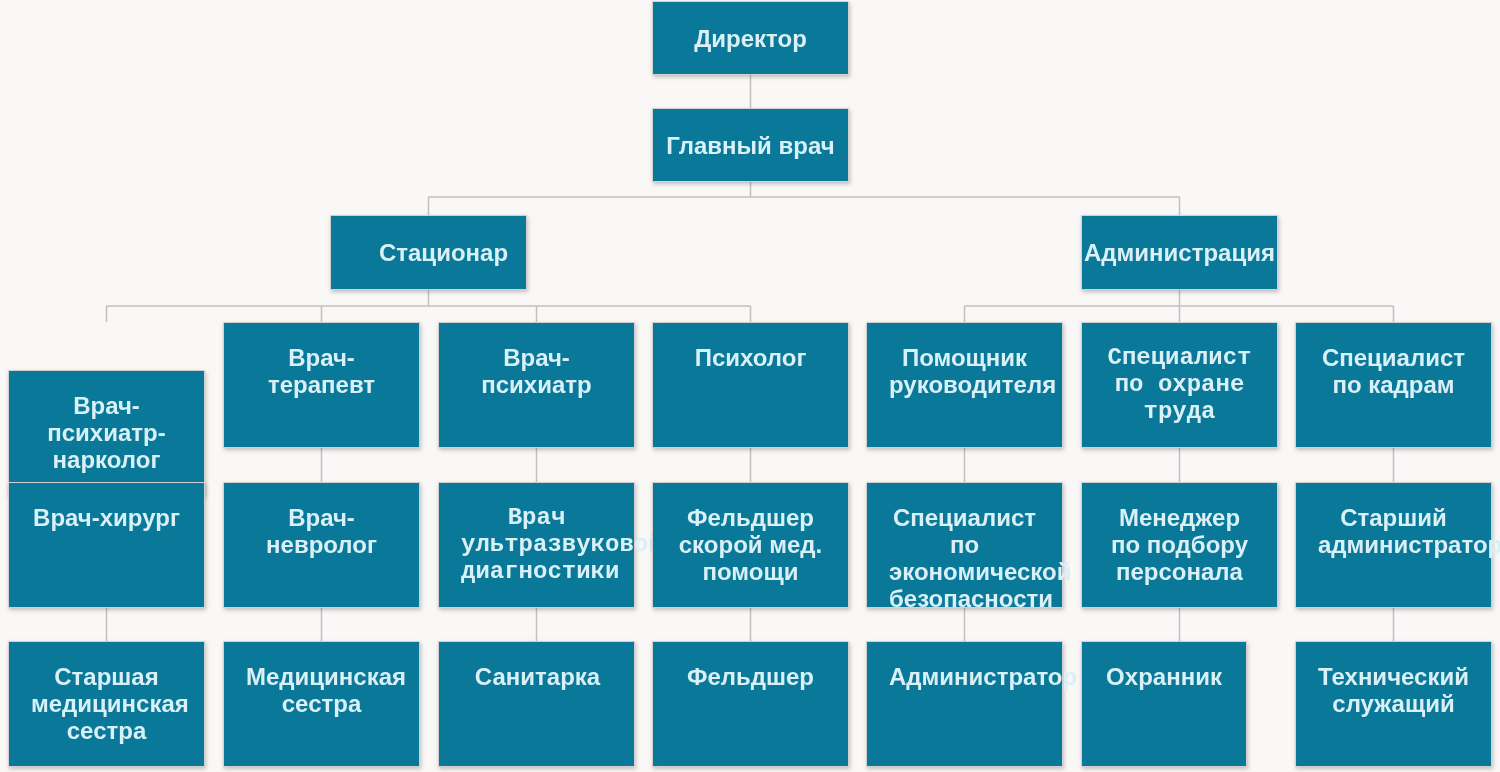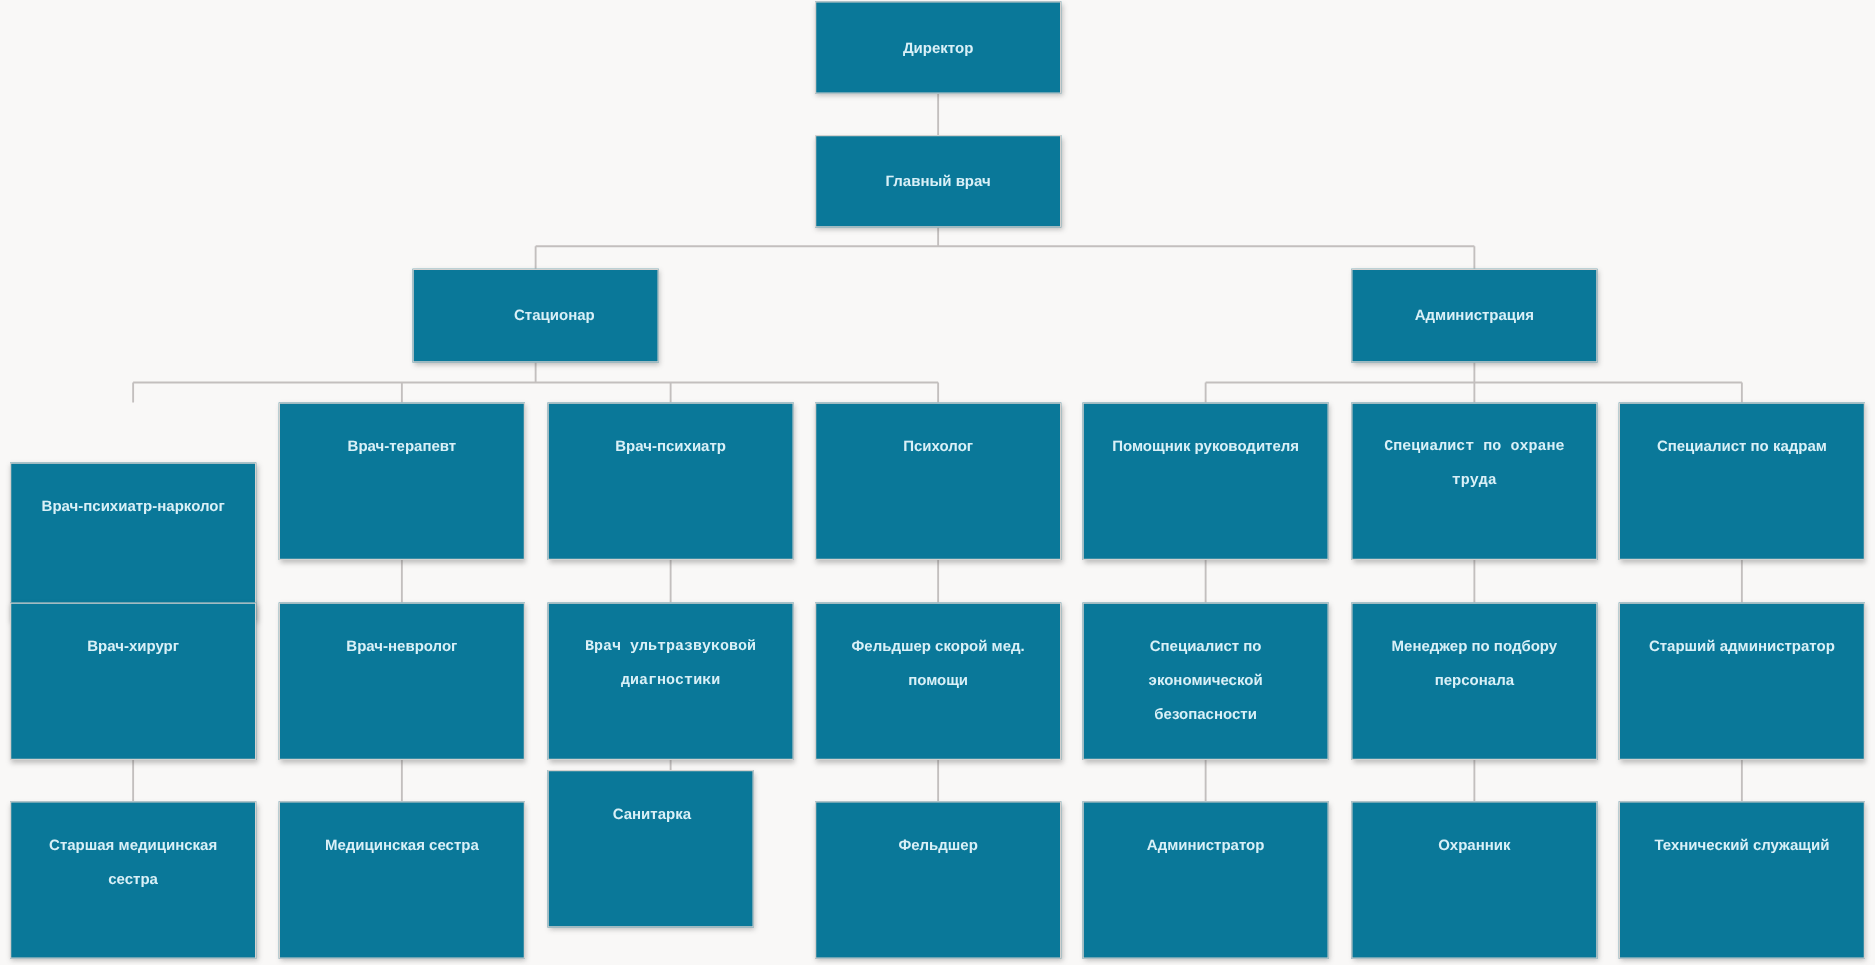--- a/index.html
+++ b/index.html
@@ -19,21 +19,21 @@
   }
   .connector-svg{position:absolute;left:0;top:0;width:1500px;height:772px;}
   .node{
     position:absolute;
     box-sizing:border-box;
     background:var(--fill);
     border:1px solid var(--border);
     box-shadow:1px 2px 4px rgba(95,95,95,.38);
     color:var(--text);
     font-weight:bold;
-    font-size:12px;
+    font-size:24px;
     line-height:27px;
     text-align:center;
   }
   .node.middle{display:flex;align-items:center;justify-content:center;padding:0 10px;}
   .node.top{padding:21px 22px 0 22px;}
 </style>
 </head>
 <body>
 
 <div class="canvas">
@@ -91,19 +91,19 @@
       <div class="node top" style="left: 1295px; top: 322px; width: 197px; height: 126px;"><span>Специалист по кадрам</span></div>
       <div class="node top" style="left: 8px; top: 482px; width: 197px; height: 126px;"><span>Врач-хирург</span></div>
       <div class="node top" style="left: 223px; top: 482px; width: 197px; height: 126px;"><span>Врач-невролог</span></div>
       <div class="node top" style="left: 438px; top: 482px; width: 197px; height: 126px; font-family: Liberation Mono, monospace;"><span>Врач ультразвуковой диагностики</span></div>
       <div class="node top" style="left: 652px; top: 482px; width: 197px; height: 126px;"><span>Фельдшер скорой мед. помощи</span></div>
       <div class="node top" style="left: 866px; top: 482px; width: 197px; height: 126px;"><span>Специалист по экономической безопасности</span></div>
       <div class="node top" style="left: 1081px; top: 482px; width: 197px; height: 126px;"><span>Менеджер по подбору персонала</span></div>
       <div class="node top" style="left: 1295px; top: 482px; width: 197px; height: 126px;"><span>Старший администратор</span></div>
       <div class="node top" style="left: 8px; top: 641px; width: 197px; height: 126px;"><span>Старшая медицинская сестра</span></div>
       <div class="node top" style="left: 223px; top: 641px; width: 197px; height: 126px;"><span>Медицинская сестра</span></div>
-      <div class="node top" style="left: 438px; top: 616px; width: 165px; height: 126px; padding-left: 24px;"><span>Санитарка</span></div>
+      <div class="node top" style="left: 438px; top: 641px; width: 197px; height: 126px; padding-left: 24px;"><span>Санитарка</span></div>
       <div class="node top" style="left: 652px; top: 641px; width: 197px; height: 126px;"><span>Фельдшер</span></div>
       <div class="node top" style="left: 866px; top: 641px; width: 197px; height: 126px;"><span>Администратор</span></div>
-      <div class="node top" style="left: 1081px; top: 641px; width: 197px; height: 126px;"><span>Охранник</span></div>
+      <div class="node top" style="left: 1081px; top: 641px; width: 166px; height: 126px;"><span>Охранник</span></div>
       <div class="node top" style="left: 1295px; top: 641px; width: 197px; height: 126px;"><span>Технический служащий</span></div>
     </div>
 </div>
 
 </body></html>

